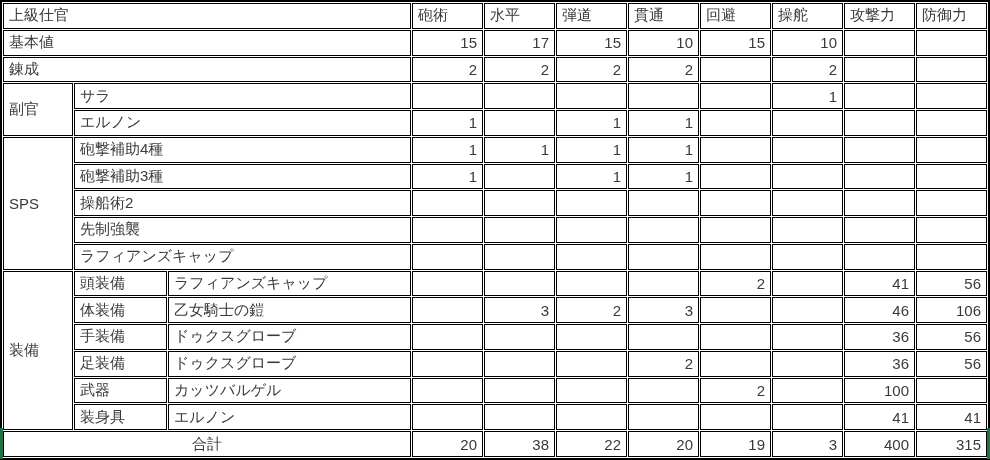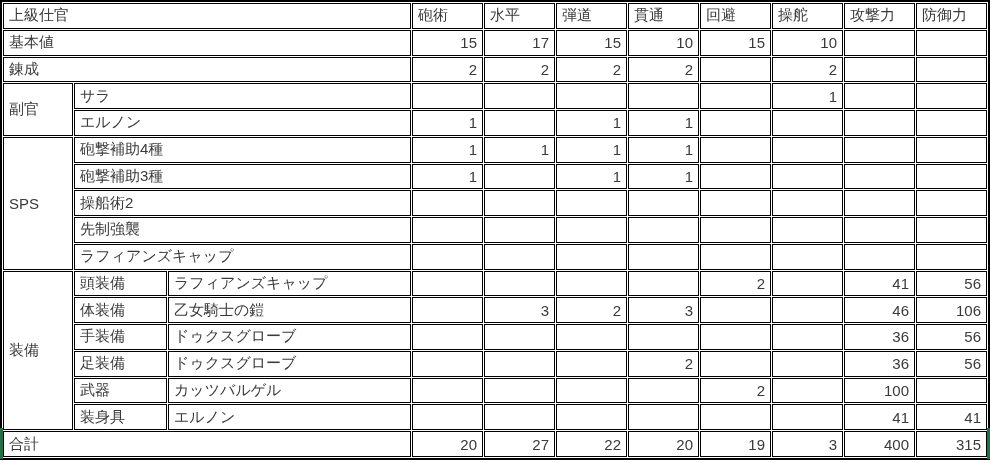--- a/index.html
+++ b/index.html
@@ -25,21 +25,21 @@
     padding:0 5px;
     white-space:nowrap;
     overflow:hidden;
     background:#ffffff;
     font-weight:normal;
     vertical-align:middle;
   }
   td.hdr { text-align:left; }
   td.lbl { text-align:left; }
   td.num { text-align:right; }
-  td.ctr { text-align:left; }
+  td.ctr { text-align:center; }
   .sel-bar {
     position:absolute;
     width:3px; height:31px;
     background:#217346;
   }
   .sel-bar.left  { left:0;  top:428px; }
   .sel-bar.right { right:0; top:428px; }
 </style>
 </head>
 <body>
@@ -248,21 +248,21 @@
       <td class="num"></td>
       <td class="num"></td>
       <td class="num"></td>
       <td class="num">41</td>
       <td class="num">41</td>
     </tr>
 
     <tr>
       <td colspan="3" class="ctr">合計</td>
       <td class="num">20</td>
-      <td class="num">27</td>
+      <td class="num">38</td>
       <td class="num">22</td>
       <td class="num">20</td>
       <td class="num">19</td>
       <td class="num">3</td>
       <td class="num">400</td>
       <td class="num">315</td>
     </tr>
   </tbody>
     </table>
 

